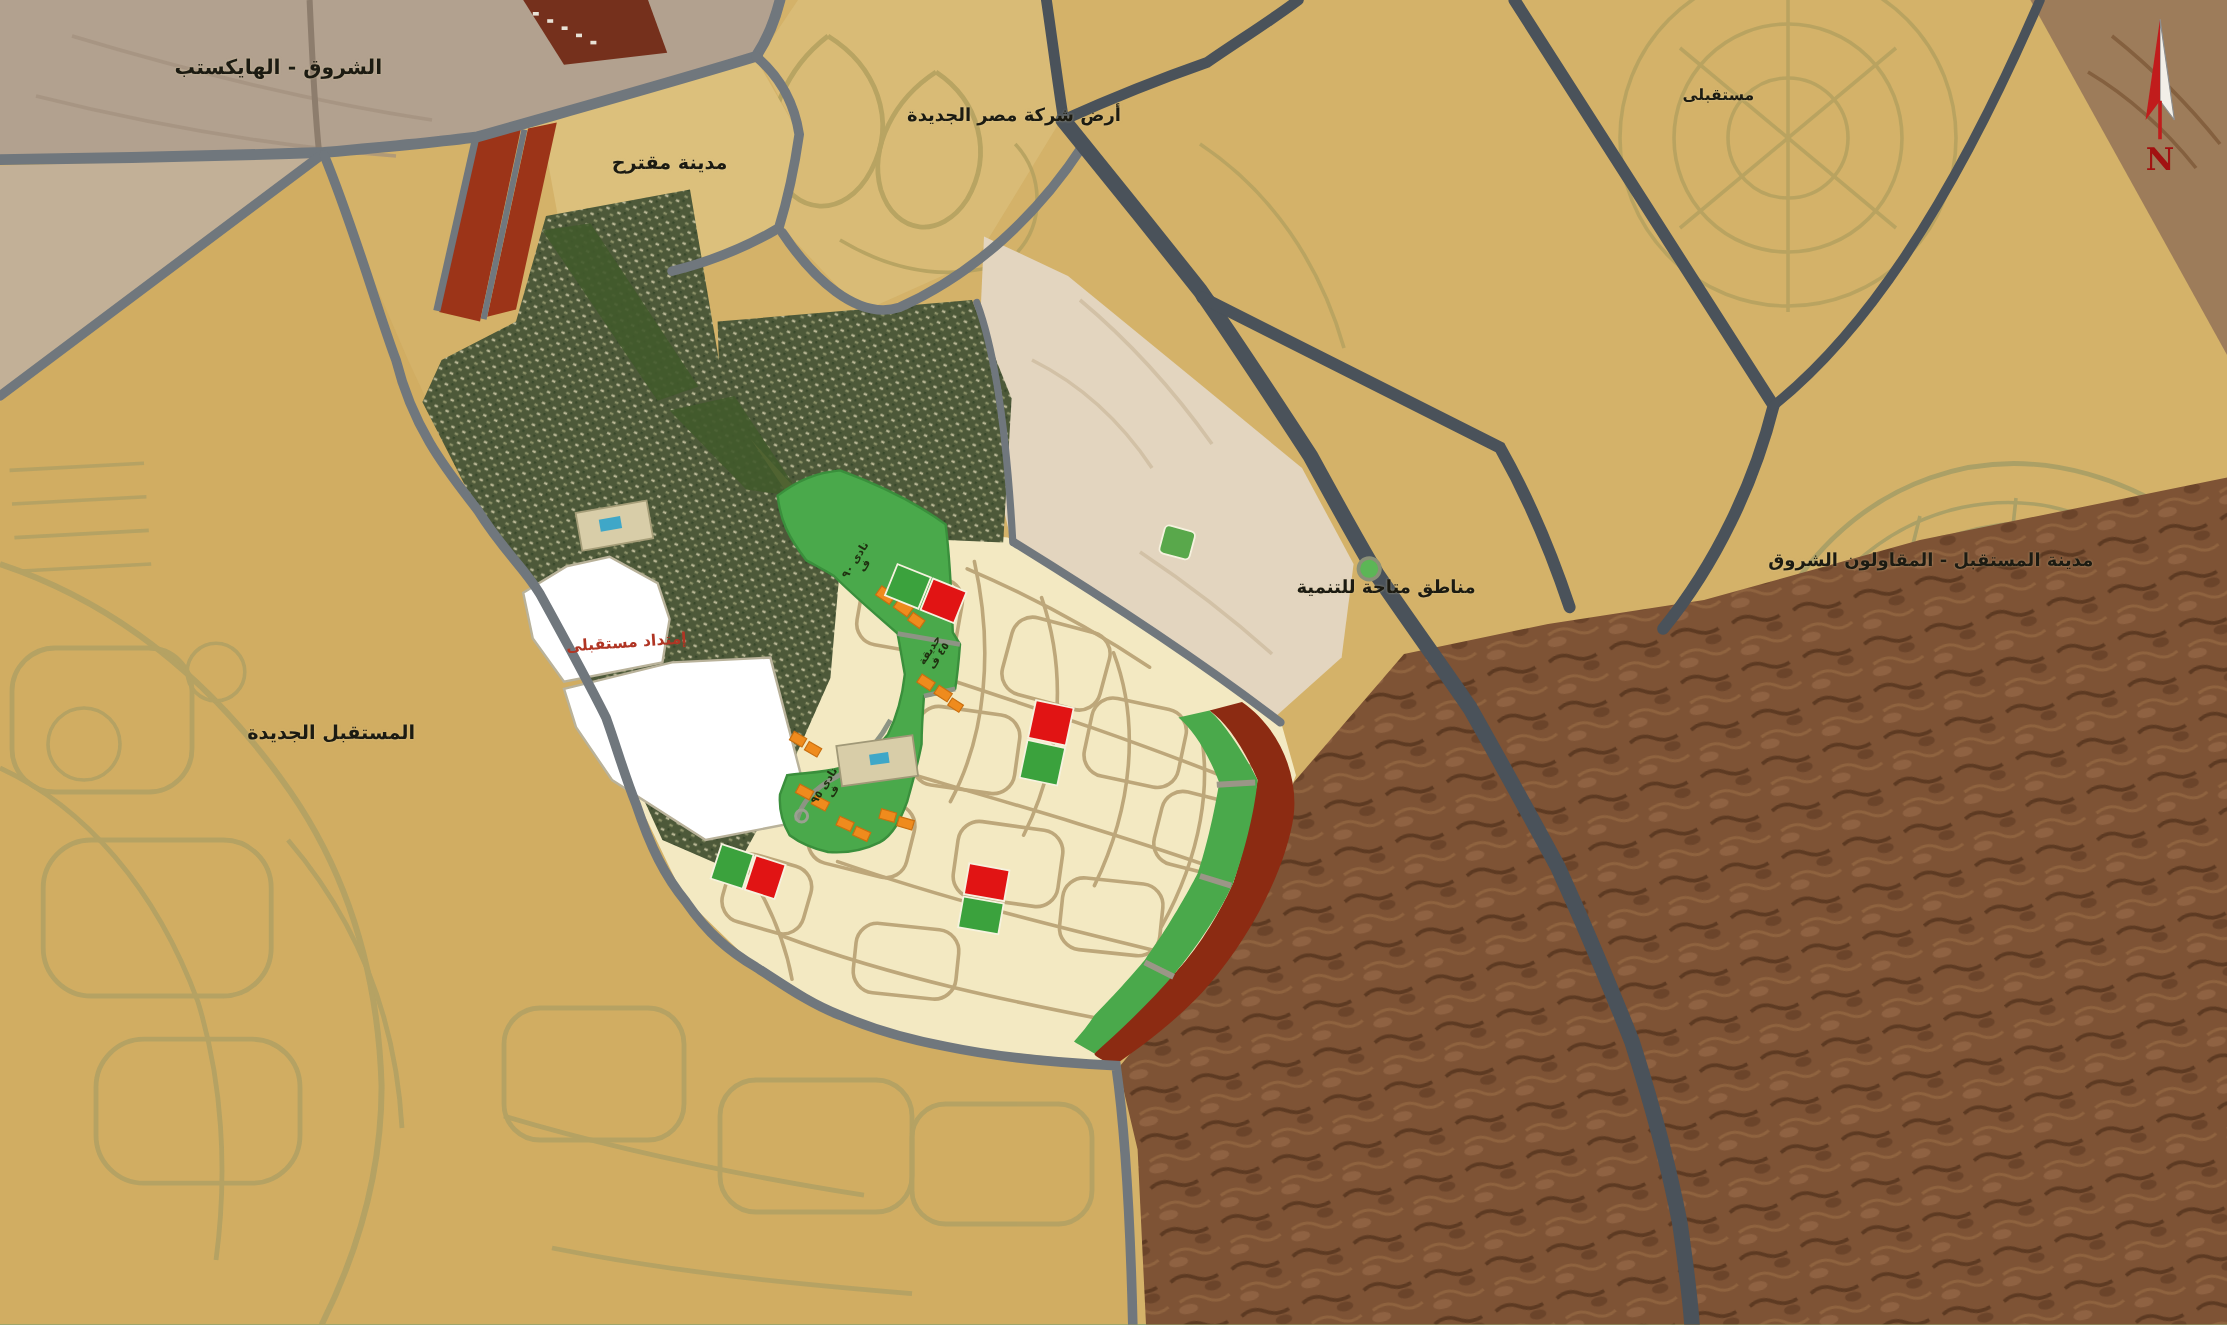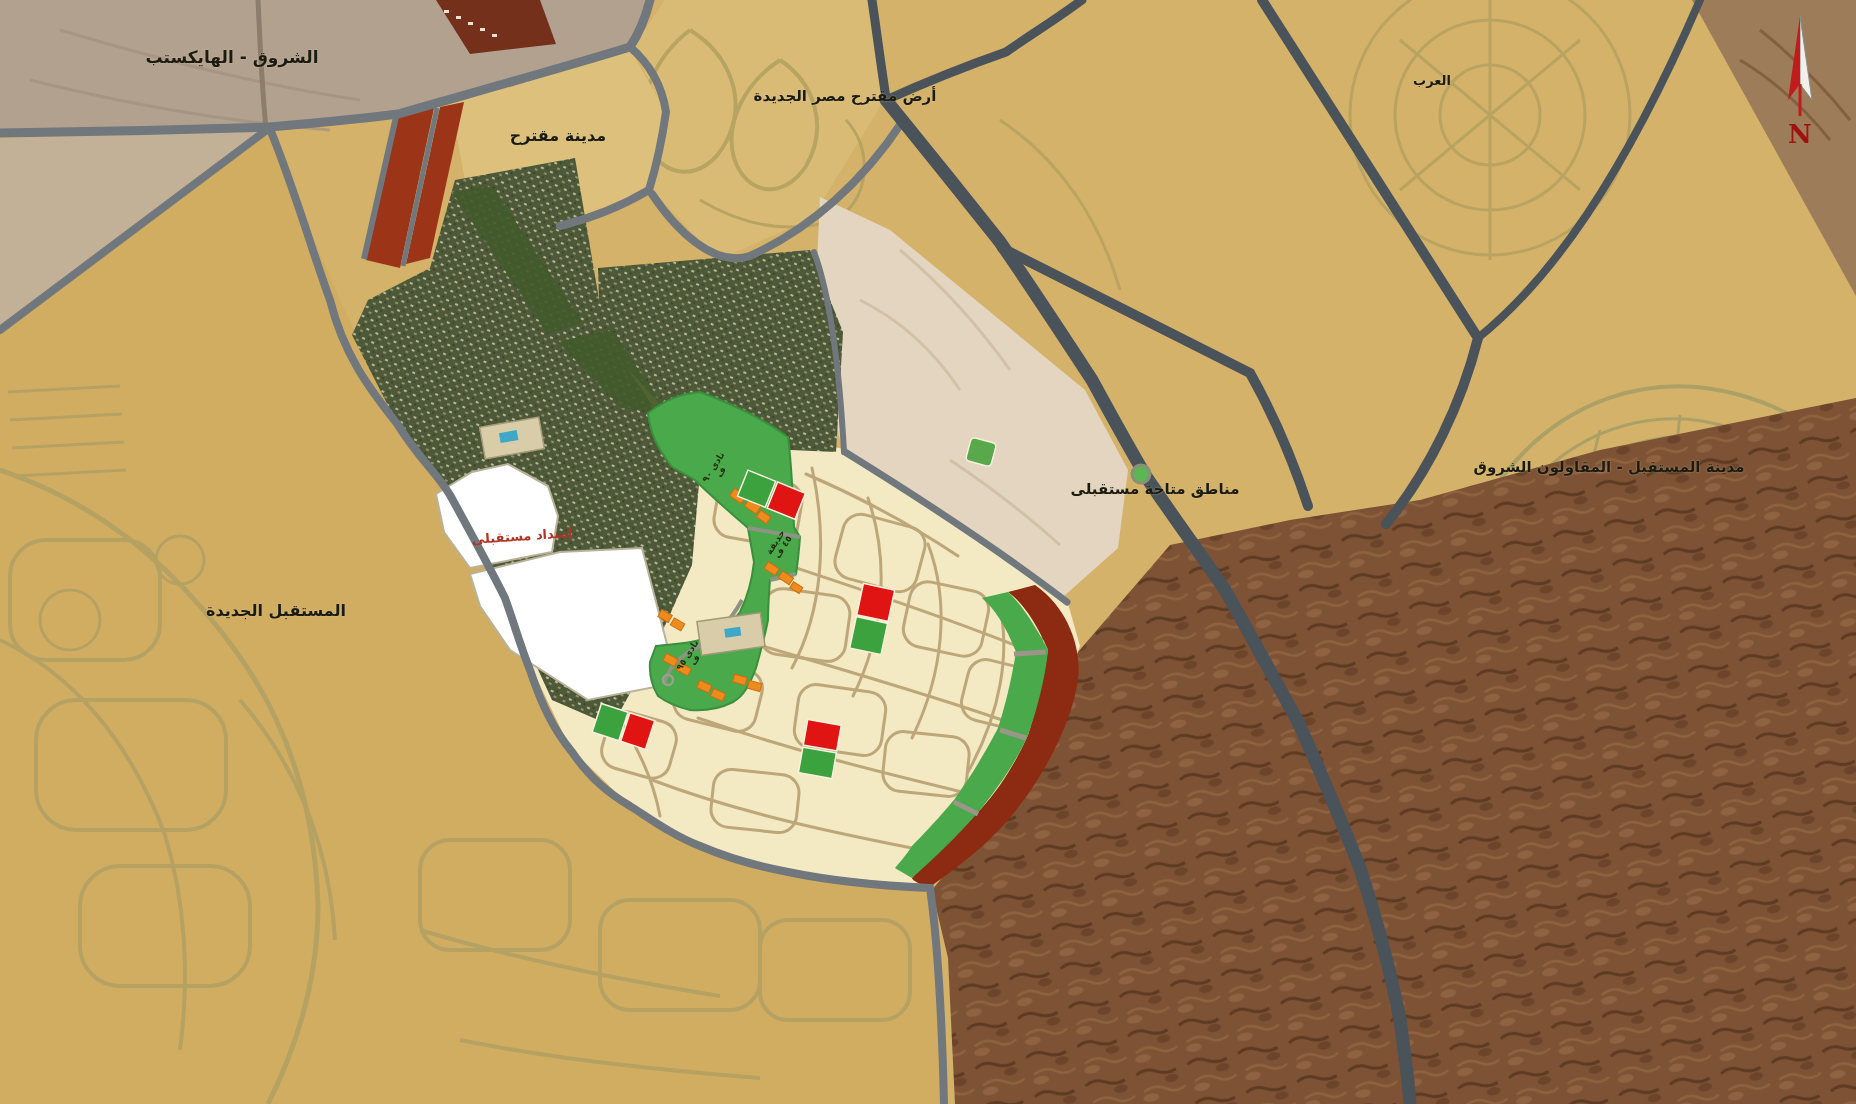--- a/index.html
+++ b/index.html
@@ -243,23 +243,23 @@
 
   <g>
     <polygon points="1800,16 1812,100 1800,84" fill="#f2efe8" stroke="#8c8c8c" stroke-width="1"></polygon>
     <polygon points="1800,16 1788,100 1800,84" fill="#c11c1c"></polygon>
     <line x1="1800" y1="84" x2="1800" y2="116" stroke="#c11c1c" stroke-width="3"></line>
   </g>
 </svg>
 
   <div class="lbl big" style="left:232px;top:57px" dir="rtl">الشروق - الهايكستب</div>
   <div class="lbl mid" style="left:558px;top:135px" dir="rtl">مدينة مقترح</div>
-  <div class="lbl" style="left:845px;top:96px" dir="rtl">أرض مقترح مصر الجديدة</div>
-  <div class="lbl sm" style="left:1432px;top:80px" dir="rtl">العرب</div>
+  <div class="lbl" style="left:845px;top:96px" dir="rtl">أرض شركة مصر الجديدة</div>
+  <div class="lbl sm" style="left:1432px;top:80px" dir="rtl">مستقبلى</div>
   <div class="lbl" style="left:1609px;top:467px" dir="rtl">مدينة المستقبل - المقاولون الشروق</div>
   <div class="lbl mid" style="left:276px;top:610px" dir="rtl">المستقبل الجديدة</div>
-  <div class="lbl" style="left:1155px;top:489px" dir="rtl">مناطق متاحة مستقبلى</div>
+  <div class="lbl" style="left:1155px;top:489px" dir="rtl">مناطق متاحة للتنمية</div>
   <div class="lbl red" style="left:522px;top:536px" dir="rtl">إمتداد مستقبلى</div>
   <div class="lbl park" style="left:718px;top:470px" dir="rtl">نادى ٩٠ ف</div>
   <div class="lbl park" style="left:780px;top:545px" dir="rtl">حديقة ٤٥ ف</div>
   <div class="lbl park" style="left:692px;top:658px" dir="rtl">نادى ٩٥ ف</div>
   <div class="lbl north" style="left:1800px;top:134px">N</div>
 </div>
 
 </body></html>

